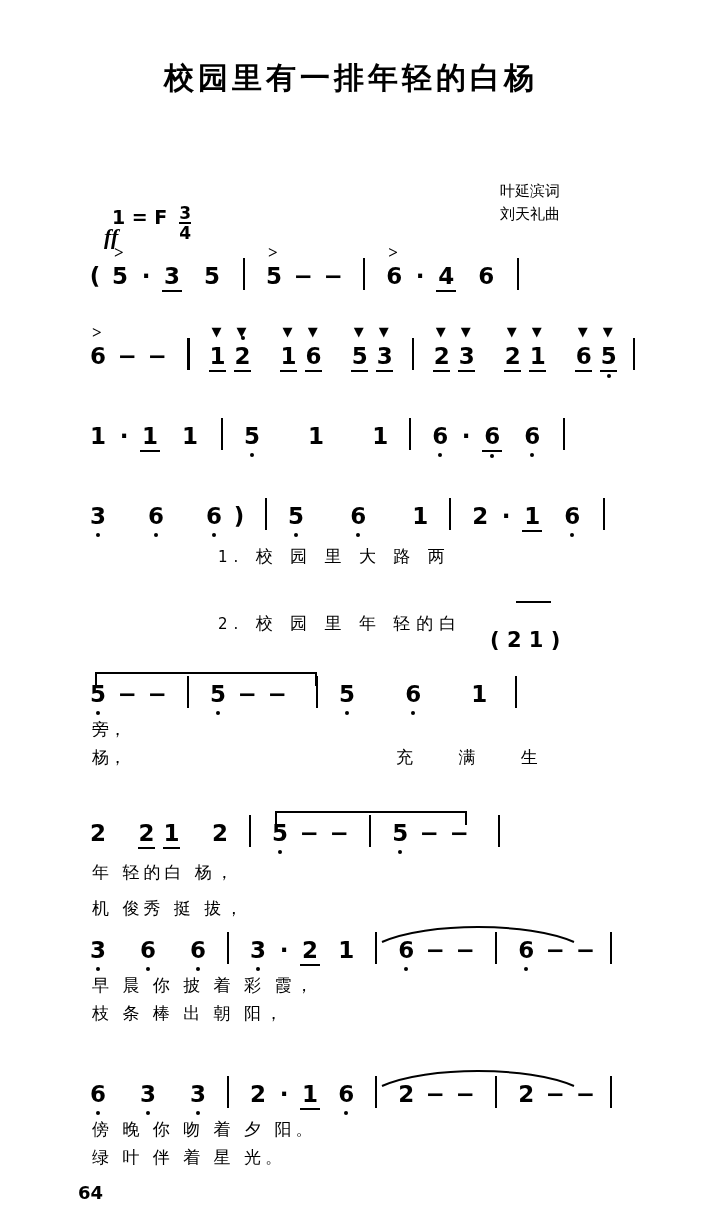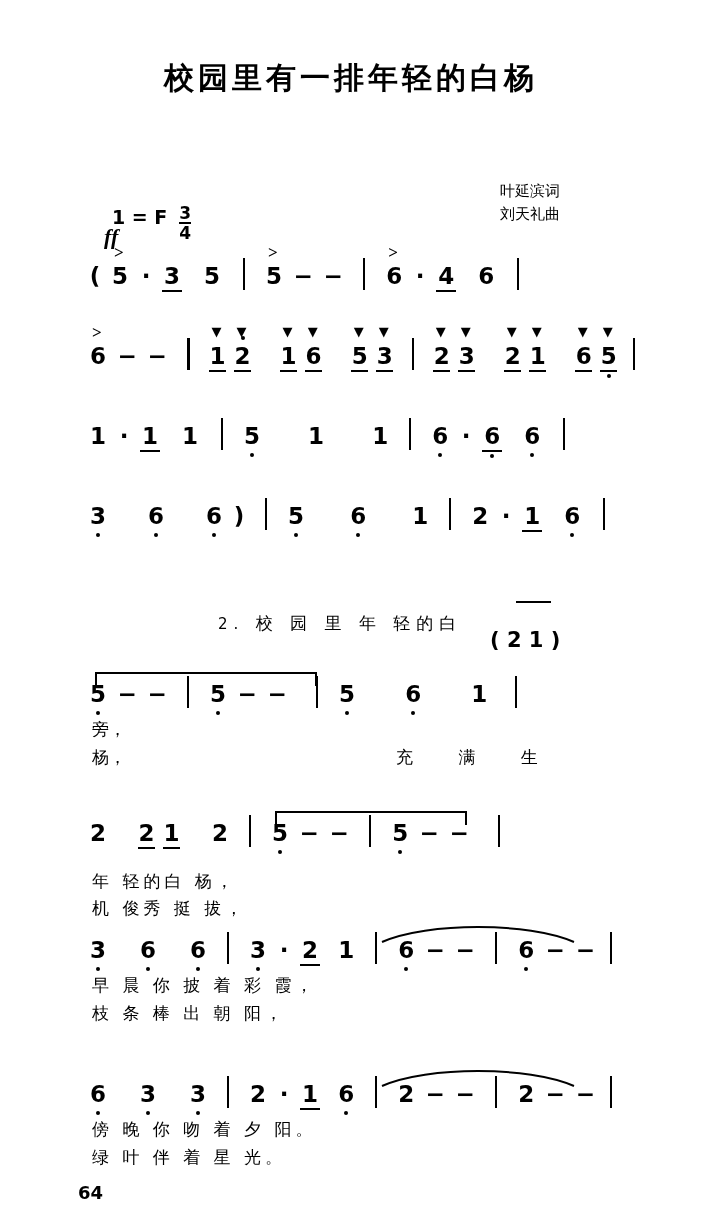--- a/index.html
+++ b/index.html
@@ -306,20 +306,24 @@
       <span class="sp" style="width:26px;"></span>
       <span class="n" style="width:20px;">1</span>
       <span class="bar"></span>
       <span class="n" style="width:20px;">2</span>
       <span class="dot-sep">·</span>
       <span class="n beam1" style="width:20px;">1</span>
       <span class="n oct-dn" style="width:24px;margin-left:10px;">6</span>
       <span class="bar"></span>
     </div>
 
+    <div class="lyrics" style="left:218px; top:47px; letter-spacing:6px;">
+      <span class="lyr-num">1.</span>
+      <span>校 园 里    大    路 两</span>
+    </div>
 
     <div class="ins-paren" style="left:490px; top:82px;margin-top:48px;">
       <span>( 2 1 )</span>
     </div>
     <div style="position:absolute;left:516px;top:103px;width:35px;height:2px;background:#000;"></div>
 
     <div class="lyrics" style="left:218px; top:114px; letter-spacing:6px;">
       <span class="lyr-num">2.</span>
       <span>校 园 里    年    轻的白</span>
     </div>
@@ -371,21 +375,21 @@
       <span class="bar"></span>
       <span class="n oct-dn" style="width:20px;">5</span>
       <span class="dash">−</span>
       <span class="dash">−</span>
       <span class="bar"></span>
       <span class="n oct-dn" style="width:20px;">5</span>
       <span class="dash">−</span>
       <span class="dash">−</span>
       <span class="bar" style="margin-left:20px;"></span>
     </div>
-    <div class="lyrics" style="left:92px; top:55px; letter-spacing:4px;">
+    <div class="lyrics" style="left:92px; top:46px; letter-spacing:4px;">
       <span>年  轻的白    杨，</span>
     </div>
     <div class="lyrics" style="left:92px; top:82px; letter-spacing:4px;">
       <span>机  俊秀 挺    拔，</span>
     </div>
   </div>
 
   <div class="row" style="top:932px;">
     <svg class="slur" style="left:378px; top:-8px;" width="200" height="22">
       <path d="M4,18 C50,-2 150,-2 196,18" stroke="#000" stroke-width="2" fill="none"></path>

